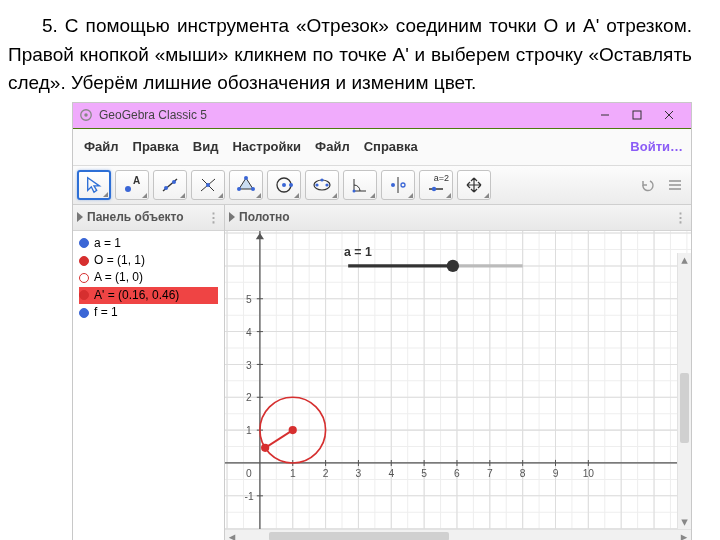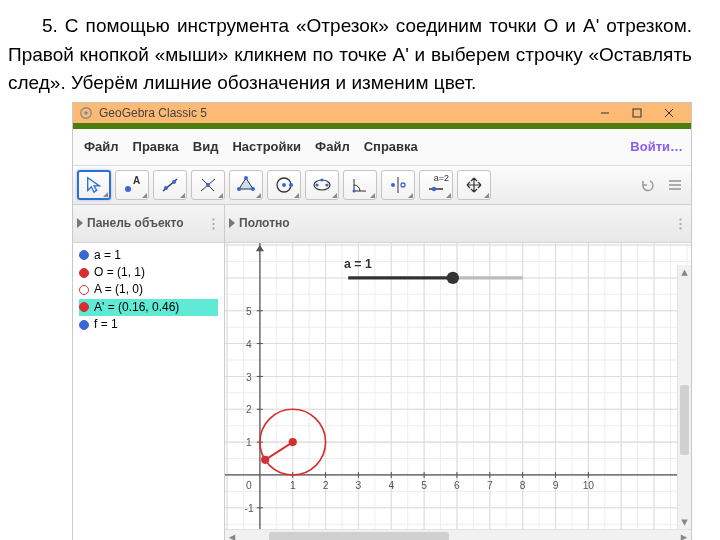--- a/index.html
+++ b/index.html
@@ -2,48 +2,48 @@
 <html><head>
 <meta charset="utf-8">
 <style>
   * { box-sizing: border-box; margin: 0; padding: 0; }
   body { font-family: "Segoe UI", Arial, sans-serif; font-size: 13px; background: #fff; color: #000; width: 720px; }
   .page { padding: 12px 28px 8px 8px; }
   .instruction { font-size: 19px; line-height: 1.5; text-align: justify; margin-bottom: 4px; }
   .instruction .num { padding-left: 34px; }
 
   .appwin { border: 1px solid #c8c8c8; width: 620px; margin-left: 64px; background: #fff; }
-  .titlebar { display: flex; align-items: center; height: 26px; padding: 0 6px; background: #fdba74; border-bottom: 6px solid #4d7c0f; font-size: 12px; color: #444; }
+  .titlebar { display: flex; align-items: center; height: 26px; padding: 0 6px; background: #f0abfc; border-bottom: 1px solid #4d7c0f; font-size: 12px; color: #444; }
   .titlebar .t-icon { width: 14px; height: 14px; margin-right: 6px; }
   .titlebar .spacer { flex: 1; }
   .winbtn { width: 32px; height: 22px; display: flex; align-items: center; justify-content: center; color: #555; }
   .winbtn svg { width: 10px; height: 10px; }
 
   .menubar { display: flex; align-items: center; height: 36px; padding: 0 4px; font-size: 13px; font-weight: 600; color: #333; background: #fafafa; }
   .menubar .mitem { padding: 3px 7px; }
   .menubar .spacer { flex: 1; }
   .menubar .login { font-weight: 600; color: #8b5cf6; padding-right: 4px; }
 
   .toolbar { display: flex; align-items: center; background: linear-gradient(#fcfcfc,#ececec); border-top: 1px solid #dcdcdc; border-bottom: 1px solid #cfcfcf; padding: 4px; gap: 4px; }
   .tbtn { width: 34px; height: 30px; background: linear-gradient(#fff,#f2f2f2); border: 1px solid #c4c4c4; border-radius: 3px; display: flex; align-items: center; justify-content: center; position: relative; }
   .tbtn.active { border: 2px solid #2d6fd6; box-shadow: 0 0 3px rgba(45,111,214,.4); }
   .tbtn .tri { position: absolute; right: 1px; bottom: 1px; width: 0; height: 0; border-left: 5px solid transparent; border-bottom: 5px solid #888; }
   .tbtn .lbl { font-size: 9px; position: absolute; top: 2px; right: 3px; color: #333; }
   .toolbar .spacer { flex: 1; }
   .ricon { width: 24px; height: 24px; display: flex; align-items: center; justify-content: center; color: #888; }
 
   .workrow { display: flex; height: 338px; }
   .algpanel { width: 152px; border-right: 1px solid #ccc; background: #fff; display: flex; flex-direction: column; }
-  .panelhdr { display: flex; align-items: center; height: 38px; background: linear-gradient(#f4f4f4,#e8e8e8); border-bottom: 1px solid #d4d4d4; font-size: 12px; font-weight: 600; color: #555; padding: 0 4px; gap: 4px; }
+  .panelhdr { display: flex; align-items: center; height: 26px; background: linear-gradient(#f4f4f4,#e8e8e8); border-bottom: 1px solid #d4d4d4; font-size: 12px; font-weight: 600; color: #555; padding: 0 4px; gap: 4px; }
   .panelhdr .tri2 { width:0; height:0; border-top:5px solid transparent; border-bottom:5px solid transparent; border-left:6px solid #777; }
   .panelhdr .x { margin-left: auto; color: #aaa; font-size: 13px; }
   .alglist { padding: 4px 6px; font-size: 12px; line-height: 1.45; }
   .algitem { display: flex; align-items: center; gap: 5px; white-space: nowrap; overflow: hidden; }
   .algitem .dot { width: 10px; height: 10px; border-radius: 50%; flex-shrink: 0; }
-  .algitem.sel { background: #5eead4; }
+  .algitem.sel { background: #ef4444; }
 
   .canvaswrap { flex: 1; display: flex; flex-direction: column; background: #fff; position: relative; }
   .canvas { flex: 1; position: relative; overflow: hidden; background: #fff; }
   .grid { position: absolute; inset: 0; }
 
   .scroll-v { position: absolute; right: 0; top: 22px; bottom: 0; width: 14px; background: #f1f1f1; border-left: 1px solid #e2e2e2; }
   .scroll-v .sbtn { height: 14px; display:flex; align-items:center; justify-content:center; color:#888; }
   .scroll-v .thumb { position:absolute; left:2px; right:2px; top: 120px; height: 70px; background: #d0d0d0; border-radius:2px; }
   .scroll-h { height:14px; background:#f1f1f1; border-top:1px solid #e2e2e2; display:flex; align-items:center; }
   .scroll-h .sbtn { width:14px; display:flex; align-items:center; justify-content:center; color:#888; }

